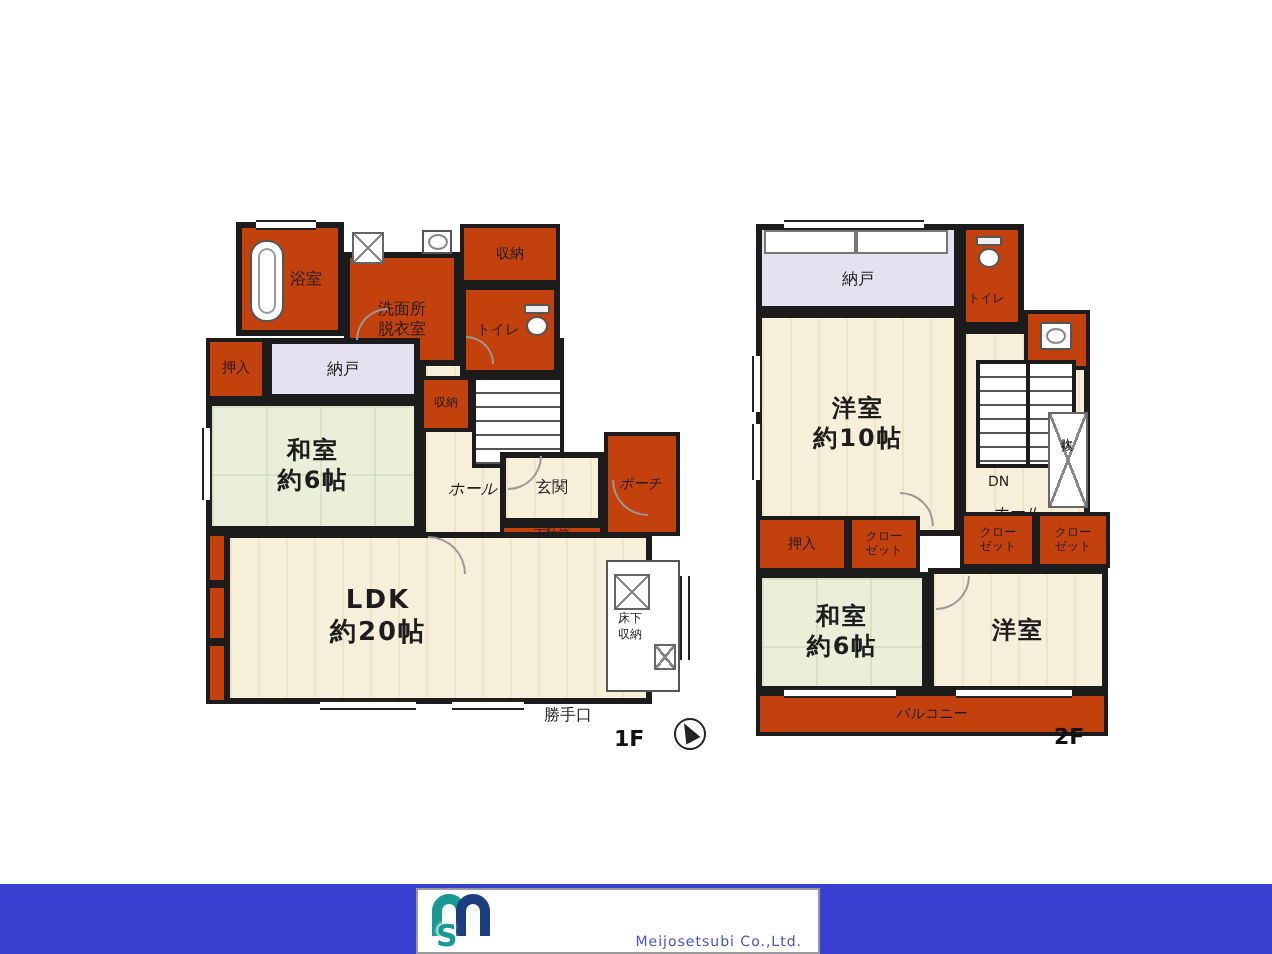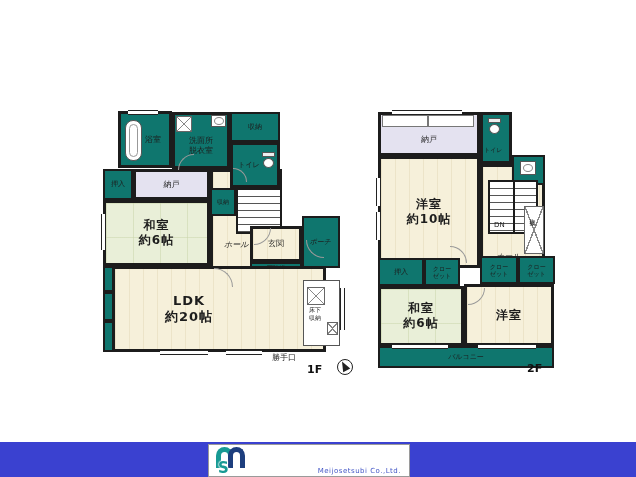--- a/index.html
+++ b/index.html
@@ -5,21 +5,21 @@
   html,body{margin:0;padding:0;background:#fff}
   .canvas{position:relative;width:636px;height:477px;background:#ffffff;overflow:hidden;
           font-family:"DejaVu Sans","Liberation Sans",sans-serif;color:#222}
   .room{position:absolute;box-sizing:border-box;border:3px solid #1c1c1c;
         display:flex;align-items:center;justify-content:center;text-align:center}
   .thin{border-width:2px}
   .cream{background:linear-gradient(90deg,rgba(224,212,178,.45) 1px,transparent 1px),#f6f0da;background-size:14px 100%}
   .green{background:linear-gradient(rgba(200,212,168,.5) 1px,transparent 1px),
          linear-gradient(90deg,rgba(200,212,168,.5) 1px,transparent 1px),#e9efd8;background-size:27px 34px}
   .lav{background:#e4e2f0}
-  .white{background:#0f766e}
+  .white{background:#c2410c}
   .lbl{white-space:pre-line;line-height:1.25;font-size:8px;color:#1d1d1d}
   .t6{font-size:6px}.t7{font-size:7px}
   .big{font-size:12px;font-weight:bold;letter-spacing:1px}
   .big13{font-size:13px;font-weight:bold;letter-spacing:1px}
   .abs{position:absolute}
   .vert{writing-mode:vertical-rl;text-orientation:upright;letter-spacing:1px}
   .floorlbl{position:absolute;font-size:11px;font-weight:bold;color:#111}
   .win{position:absolute;background:#fff;border-top:1.5px solid #222;border-bottom:1.5px solid #222;height:5px;box-sizing:border-box}
   .winv{position:absolute;background:#fff;border-left:1.5px solid #222;border-right:1.5px solid #222;width:5px;box-sizing:border-box}
   .xbox{position:absolute;box-sizing:border-box;border:1px solid #666;background:
@@ -60,21 +60,21 @@
 
   <div>
 
     <div class="room cream" style="left:210px;top:169px;width:72px;height:110px"></div>
 
     <div class="room white" style="left:118px;top:111px;width:54px;height:57px">
       <div class="tub" style="left:4px;top:6px;width:17px;height:41px"></div>
       <span class="lbl" style="padding-left:16px">浴室</span>
     </div>
 
-    <div class="room white" style="left:172px;top:112px;width:58px;height:57px">
+    <div class="room white" style="left:172px;top:126px;width:58px;height:57px">
       <span class="lbl" style="padding-top:10px">洗面所
 脱衣室</span>
     </div>
     <div class="xbox" style="left:176px;top:116px;width:16px;height:16px"></div>
     <div class="sink" style="left:211px;top:115px;width:15px;height:12px"></div>
 
     <div class="room white thin" style="left:230px;top:112px;width:50px;height:30px">
       <span class="lbl t7">収納</span>
     </div>
 
@@ -180,21 +180,21 @@
     <div class="sink" style="left:520px;top:161px;width:16px;height:14px"></div>
 
     <div class="room cream" style="left:378px;top:156px;width:102px;height:112px">
       <span class="lbl big">洋室
 約10帖</span>
     </div>
 
     <div class="stairs" style="left:488px;top:180px;width:50px;height:54px">
       <div class="stairdiv"></div>
     </div>
-    <span class="lbl abs t7" style="left:494px;top:221px;">DN</span>
+    <span class="lbl abs t7" style="left:494px;top:237px;">DN</span>
     <span class="lbl abs" style="left:496px;top:252px;font-style:italic">ホール</span>
 
     <div class="xbox" style="left:524px;top:206px;width:20px;height:48px"></div>
     <span class="lbl abs t6 vert" style="left:529px;top:214px;background:#fff">吹抜</span>
 
     <div class="room white thin" style="left:378px;top:258px;width:46px;height:28px">
       <span class="lbl t7">押入</span>
     </div>
     <div class="room white thin" style="left:424px;top:258px;width:36px;height:28px">
       <span class="lbl t6">クロー

